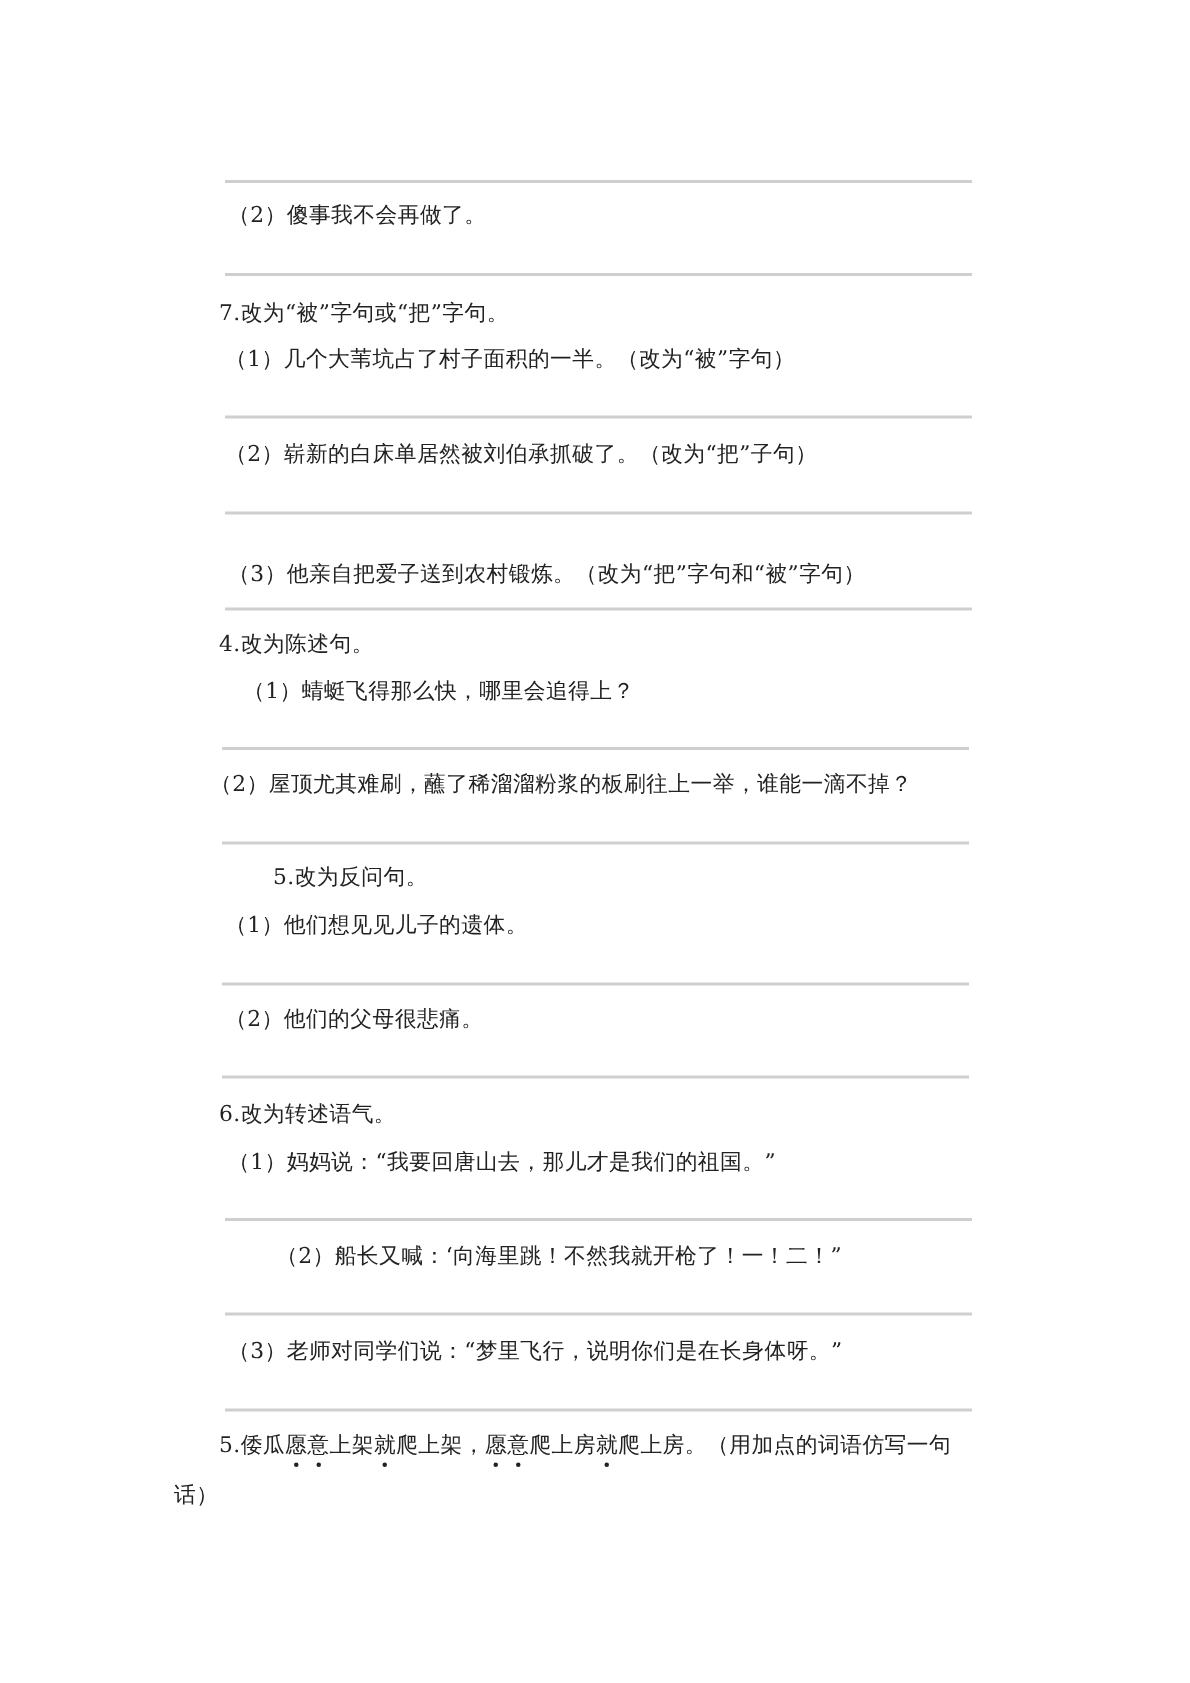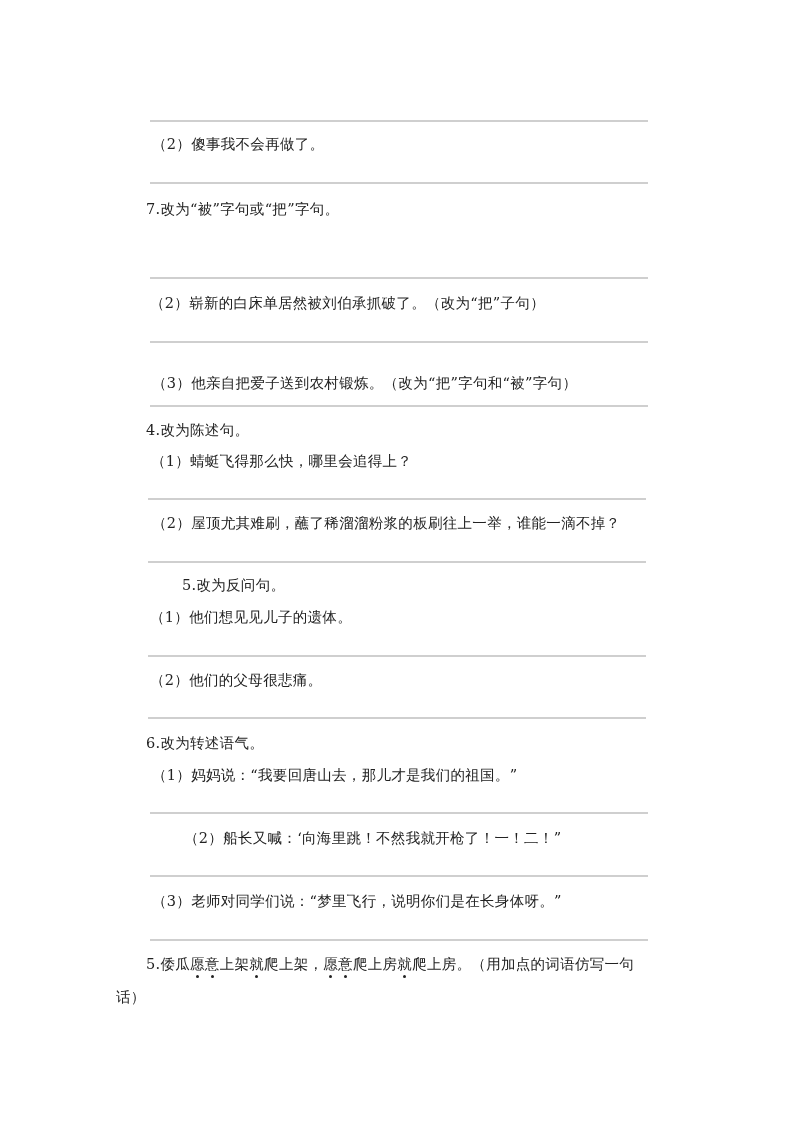--- a/index.html
+++ b/index.html
@@ -15,30 +15,31 @@
 </head>
 <body>
 
 <div class="page">
 
   <div class="rule" style="top:120px;"></div>
   <div class="line" style="left:152px; top:134px;">（2）傻事我不会再做了。</div>
   <div class="rule" style="top:182px;"></div>
 
   <div class="line" style="left:146px; top:199px;">7.改为“被”字句或“把”字句。</div>
+  <div class="line" style="left:150px; top:230px;">（1）几个大苇坑占了村子面积的一半。（改为“被”字句）</div>
   <div class="rule" style="top:277px;"></div>
   <div class="line" style="left:150px; top:293px;">（2）崭新的白床单居然被刘伯承抓破了。（改为“把”子句）</div>
   <div class="rule" style="top:341px;"></div>
   <div class="line" style="left:152px; top:357px;margin-top:16px;">（3）他亲自把爱子送到农村锻炼。（改为“把”字句和“被”字句）</div>
   <div class="rule" style="top:405px;"></div>
 
   <div class="line" style="left:146px; top:420px;">4.改为陈述句。</div>
-  <div class="line" style="left:151px; top:451px;">（1）蜻蜓飞得那么快，哪里会追得上？</div>
+  <div class="line" style="left:162px; top:451px;">（1）蜻蜓飞得那么快，哪里会追得上？</div>
   <div class="rule" style="top:498px; left:148px;"></div>
-  <div class="line" style="left:152px; top:513px;">（2）屋顶尤其难刷，蘸了稀溜溜粉浆的板刷往上一举，谁能一滴不掉？</div>
+  <div class="line" style="left:140px; top:513px;">（2）屋顶尤其难刷，蘸了稀溜溜粉浆的板刷往上一举，谁能一滴不掉？</div>
   <div class="rule" style="top:561px; left:148px;"></div>
 
   <div class="line" style="left:146px; top:575px;margin-left:36px;">5.改为反问句。</div>
   <div class="line" style="left:150px; top:607px;text-align:center;">（1）他们想见见儿子的遗体。</div>
   <div class="rule" style="top:655px; left:148px;"></div>
   <div class="line" style="left:150px; top:670px;">（2）他们的父母很悲痛。</div>
   <div class="rule" style="top:717px; left:148px;"></div>
 
   <div class="line" style="left:146px; top:733px;">6.改为转述语气。</div>
   <div class="line" style="left:152px; top:765px;">（1）妈妈说：“我要回唐山去，那儿才是我们的祖国。”</div>

